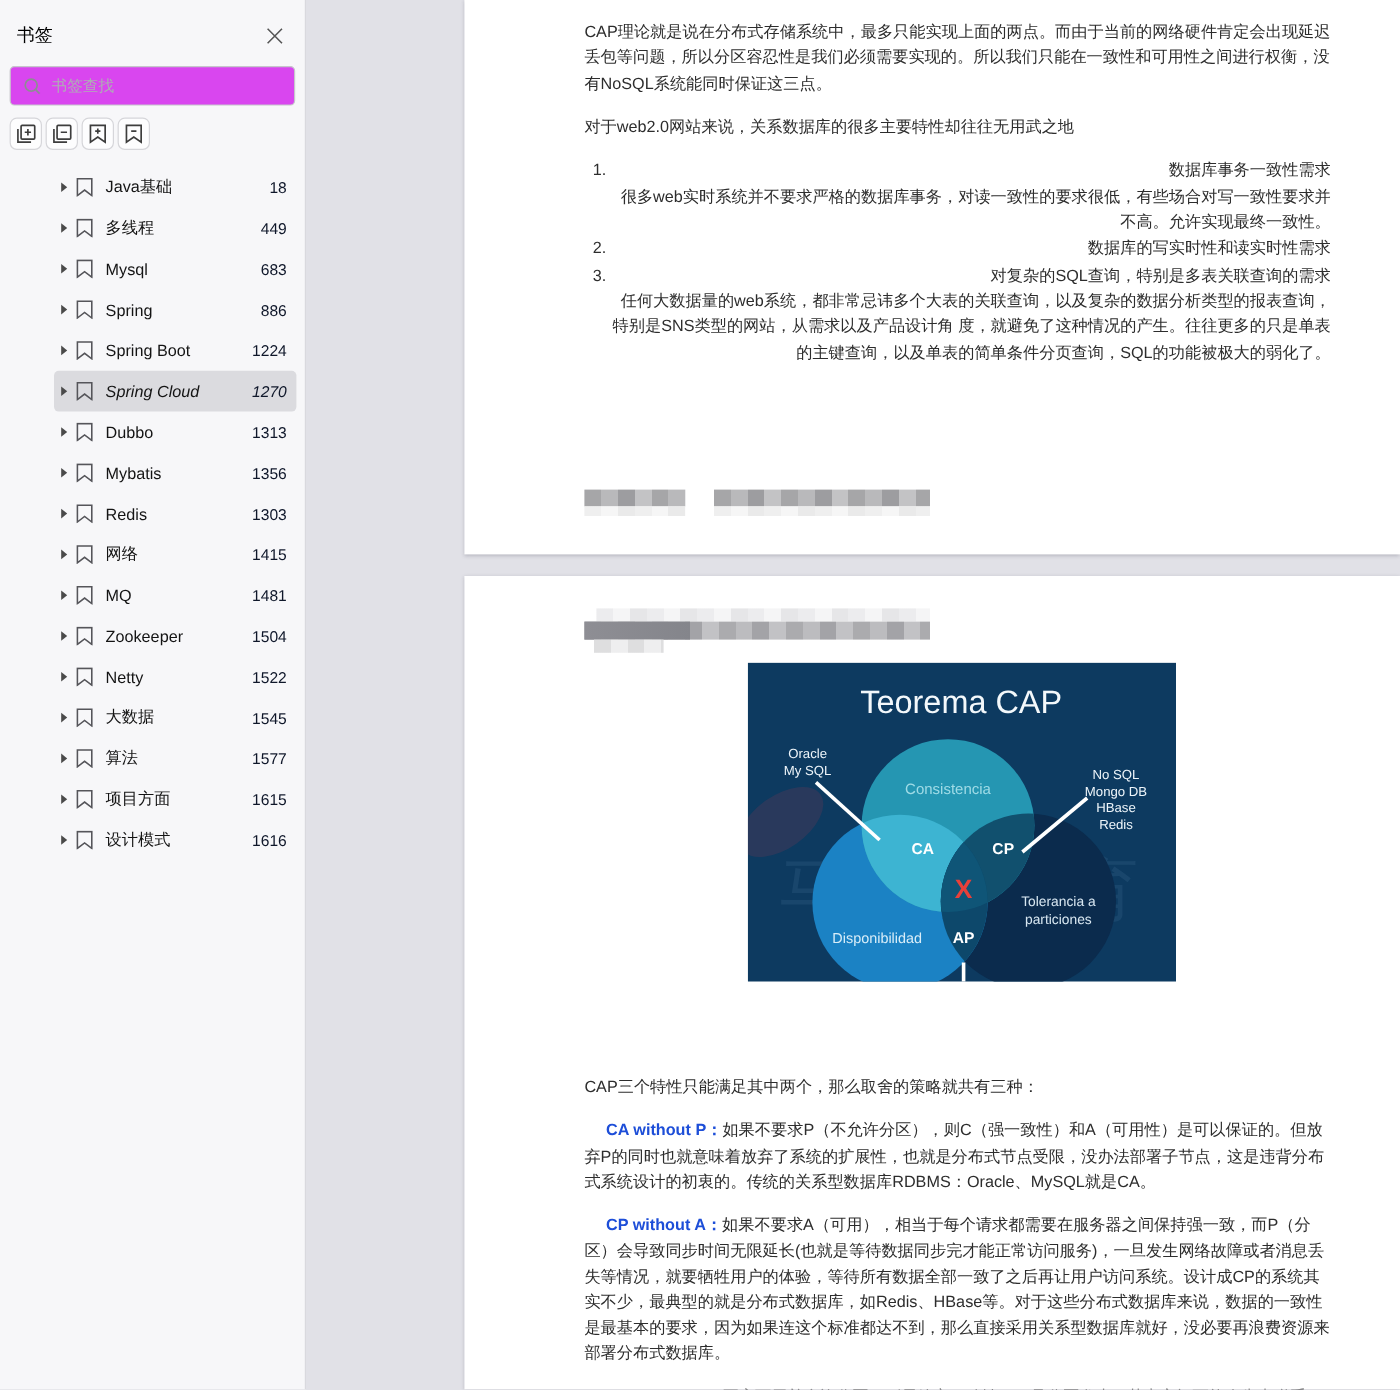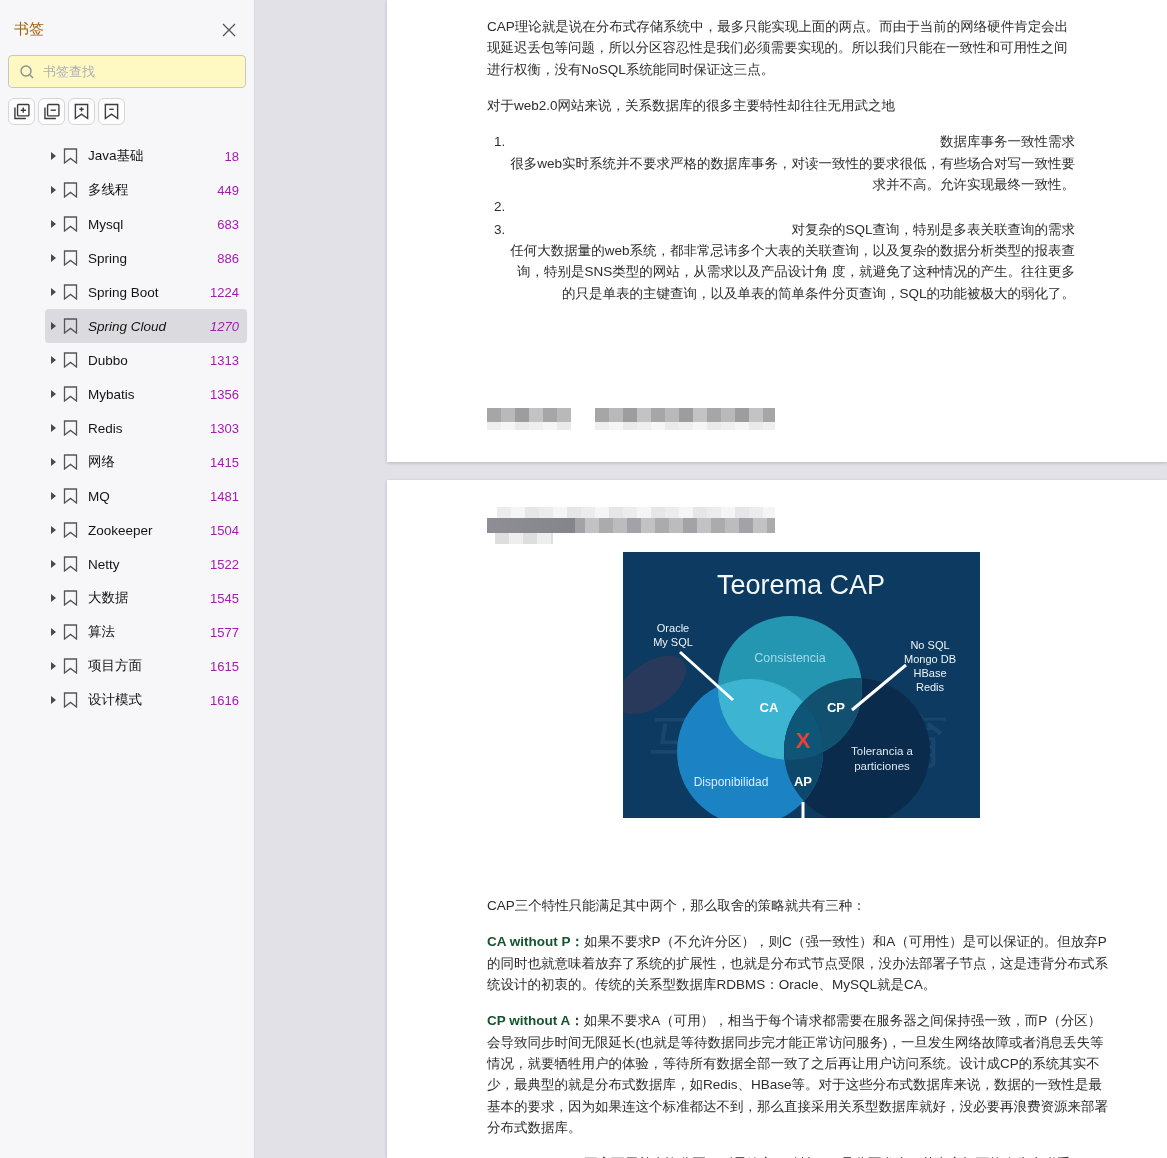--- a/index.html
+++ b/index.html
@@ -10,24 +10,24 @@
     position:relative;
     overflow:hidden;
     color:#2d2d2d;
   }
   
   .sidebar {
     position:absolute; left:0; top:0; width:255px; height:100%;
     background:#f7f7f9; border-right:1px solid #d9d9de;
   }
   .sb-header { display:flex; align-items:center; justify-content:space-between; padding:20px 16px 12px 14px; }
-  .sb-title { font-size:15px; color:#a16207;text-align:right; }
+  .sb-title { font-size:15px; color:#000000;text-align:right; }
   .sb-close { width:18px; height:18px; cursor:pointer; display:flex; align-items:center; justify-content:center; }
   .search-box {
-    margin:4px 8px 8px 8px; height:33px; background:#fef9c3;
+    margin:4px 8px 8px 8px; height:33px; background:#d946ef;
     border:1px solid #c6c6cb; border-radius:4px;
     display:flex; align-items:center; padding:0 10px; gap:8px;
   }
   .search-box input {
     border:none; outline:none; flex:1; font-size:13px; color:#333; background:transparent;
     font-family:inherit;
   }
   .search-box input::placeholder { color:#aeaeb4; }
   .sb-toolbar { display:flex; gap:3px; padding:2px 8px 6px 8px; }
   .tool-btn {
@@ -40,34 +40,34 @@
     display:flex; align-items:center; cursor:pointer;
   }
   .bm-row.selected { background:#dbdbdf;font-style:italic; }
   .bm-arrow {
     width:0; height:0; border-left:5px solid #4a4a4a;
     border-top:4px solid transparent; border-bottom:4px solid transparent;
     margin-right:7px; flex:0 0 auto;
   }
   .bm-flag { flex:0 0 auto; margin-right:10px; display:flex; }
   .bm-label { font-size:13.5px; color:#141414; }
-  .bm-page { margin-left:auto; font-size:13px; color:#a21caf; }
+  .bm-page { margin-left:auto; font-size:13px; color:#0f172a; }
   
   .viewer { position:absolute; left:256px; top:0; right:0; bottom:0; background:#e1e1e7; }
   .page {
     position:absolute; left:131px; width:780px; background:#ffffff;
     box-shadow:0 1px 3px rgba(60,60,80,.25);
   }
   .page1 { top:0; height:462px; }
   .page2 { top:480px; height:678px; }
-  .page-content { position:relative; padding:16px 92px 0 100px; font-size:13.5px; line-height:1.58; color:#2d2d2d; }
+  .page-content { position:relative; padding:16px 58px 0 100px; font-size:13.5px; line-height:1.58; color:#2d2d2d; }
   .para { margin-bottom:15px; }
   .doc-ol { margin:2px 0 0 0; padding-left:22px; }
   .doc-ol li { margin-bottom:1px;text-align:right; }
-  b.lead { color:#14532d; }
+  b.lead { color:#1d4ed8;margin-left:18px; }
   
   .mosaic-wrap1 { position:absolute; left:100px; top:408px; display:flex; gap:24px; }
   .m-seg { display:flex; flex-direction:column; }
   .m-dark {
     height:14px;
     background:repeating-linear-gradient(90deg,#a6a6a8 0 14px,#b9b9bb 14px 28px,#9d9da0 28px 42px,#c3c3c5 42px 56px);
   }
   .m-light {
     height:8px;
     background:repeating-linear-gradient(90deg,#efefef 0 14px,#f6f6f6 14px 28px,#eaeaea 28px 42px);
@@ -336,20 +336,21 @@
     <div class="page-content">
       <p class="para">CAP理论就是说在分布式存储系统中，最多只能实现上面的两点。而由于当前的网络硬件肯定会出现延迟丢包等问题，所以分区容忍性是我们必须需要实现的。所以我们只能在一致性和可用性之间进行权衡，没有NoSQL系统能同时保证这三点。</p>
       <p class="para">对于web2.0网站来说，关系数据库的很多主要特性却往往无用武之地</p>
       <ol class="doc-ol">
     <li>
       <div class="li-title">数据库事务一致性需求</div>
       <div class="li-body">很多web实时系统并不要求严格的数据库事务，对读一致性的要求很低，有些场合对写一致性要求并不高。允许实现最终一致性。</div>
     </li>
 
     <li>
+      <div class="li-title">数据库的写实时性和读实时性需求</div>
     </li>
 
     <li>
       <div class="li-title">对复杂的SQL查询，特别是多表关联查询的需求</div>
       <div class="li-body">任何大数据量的web系统，都非常忌讳多个大表的关联查询，以及复杂的数据分析类型的报表查询，特别是SNS类型的网站，从需求以及产品设计角 度，就避免了这种情况的产生。往往更多的只是单表的主键查询，以及单表的简单条件分页查询，SQL的功能被极大的弱化了。</div>
     </li>
   </ol>
     </div>
     <div class="mosaic-wrap1">
       <div class="m-seg" style="width:84px;">

